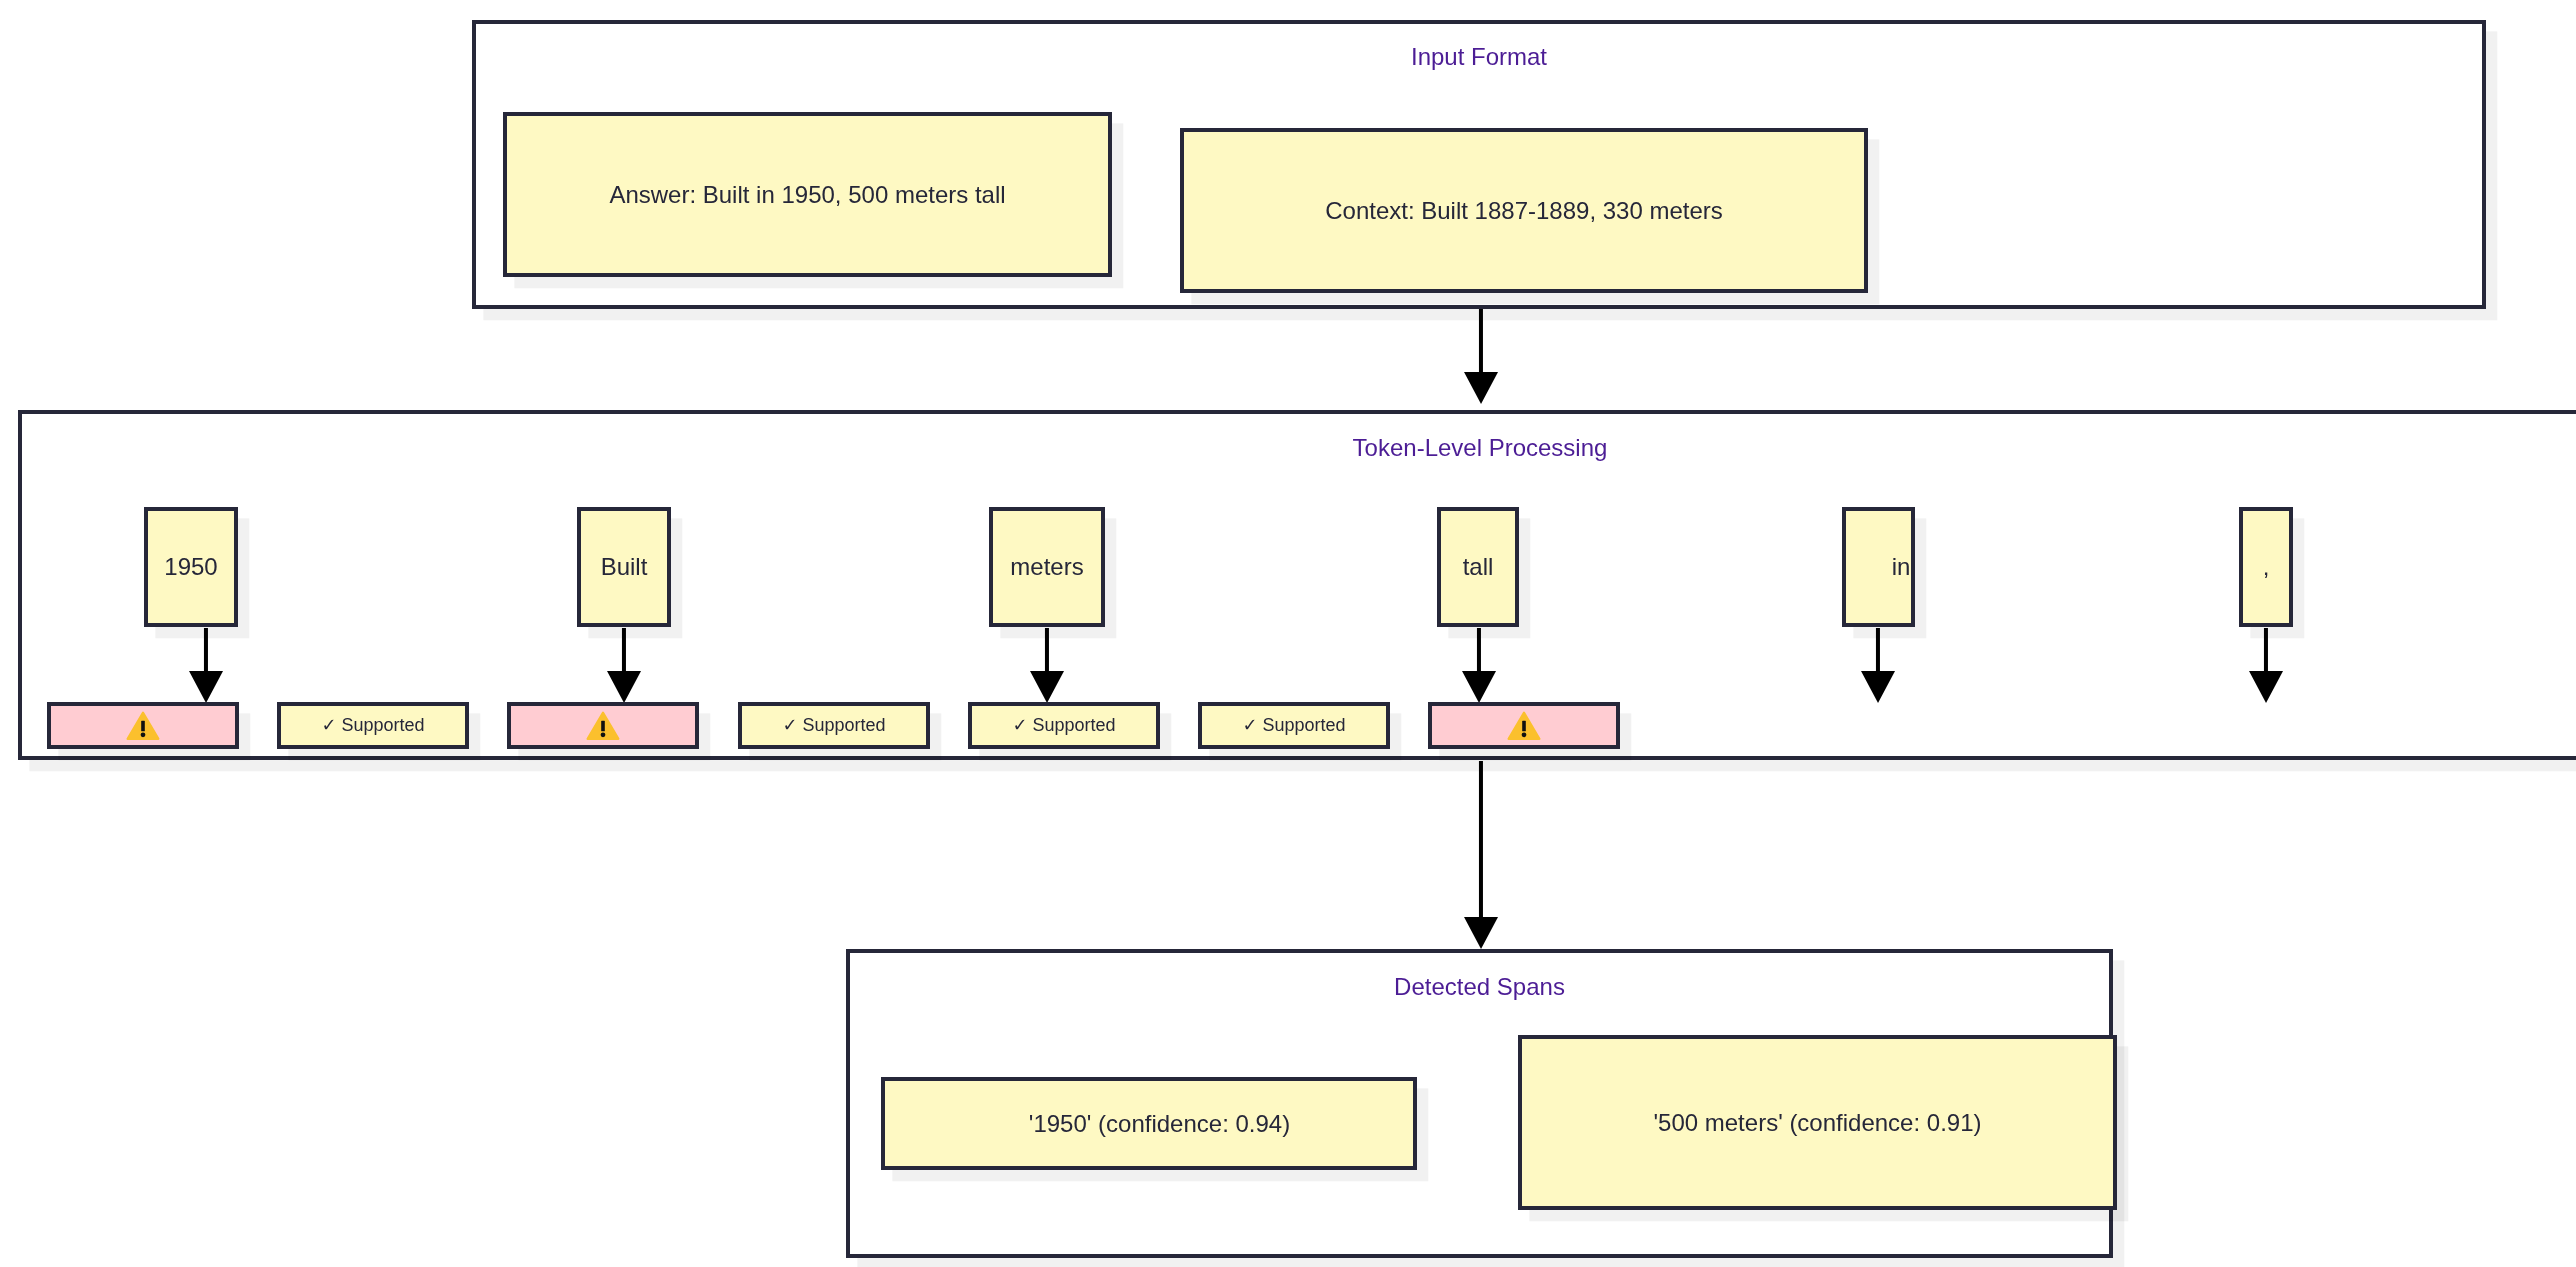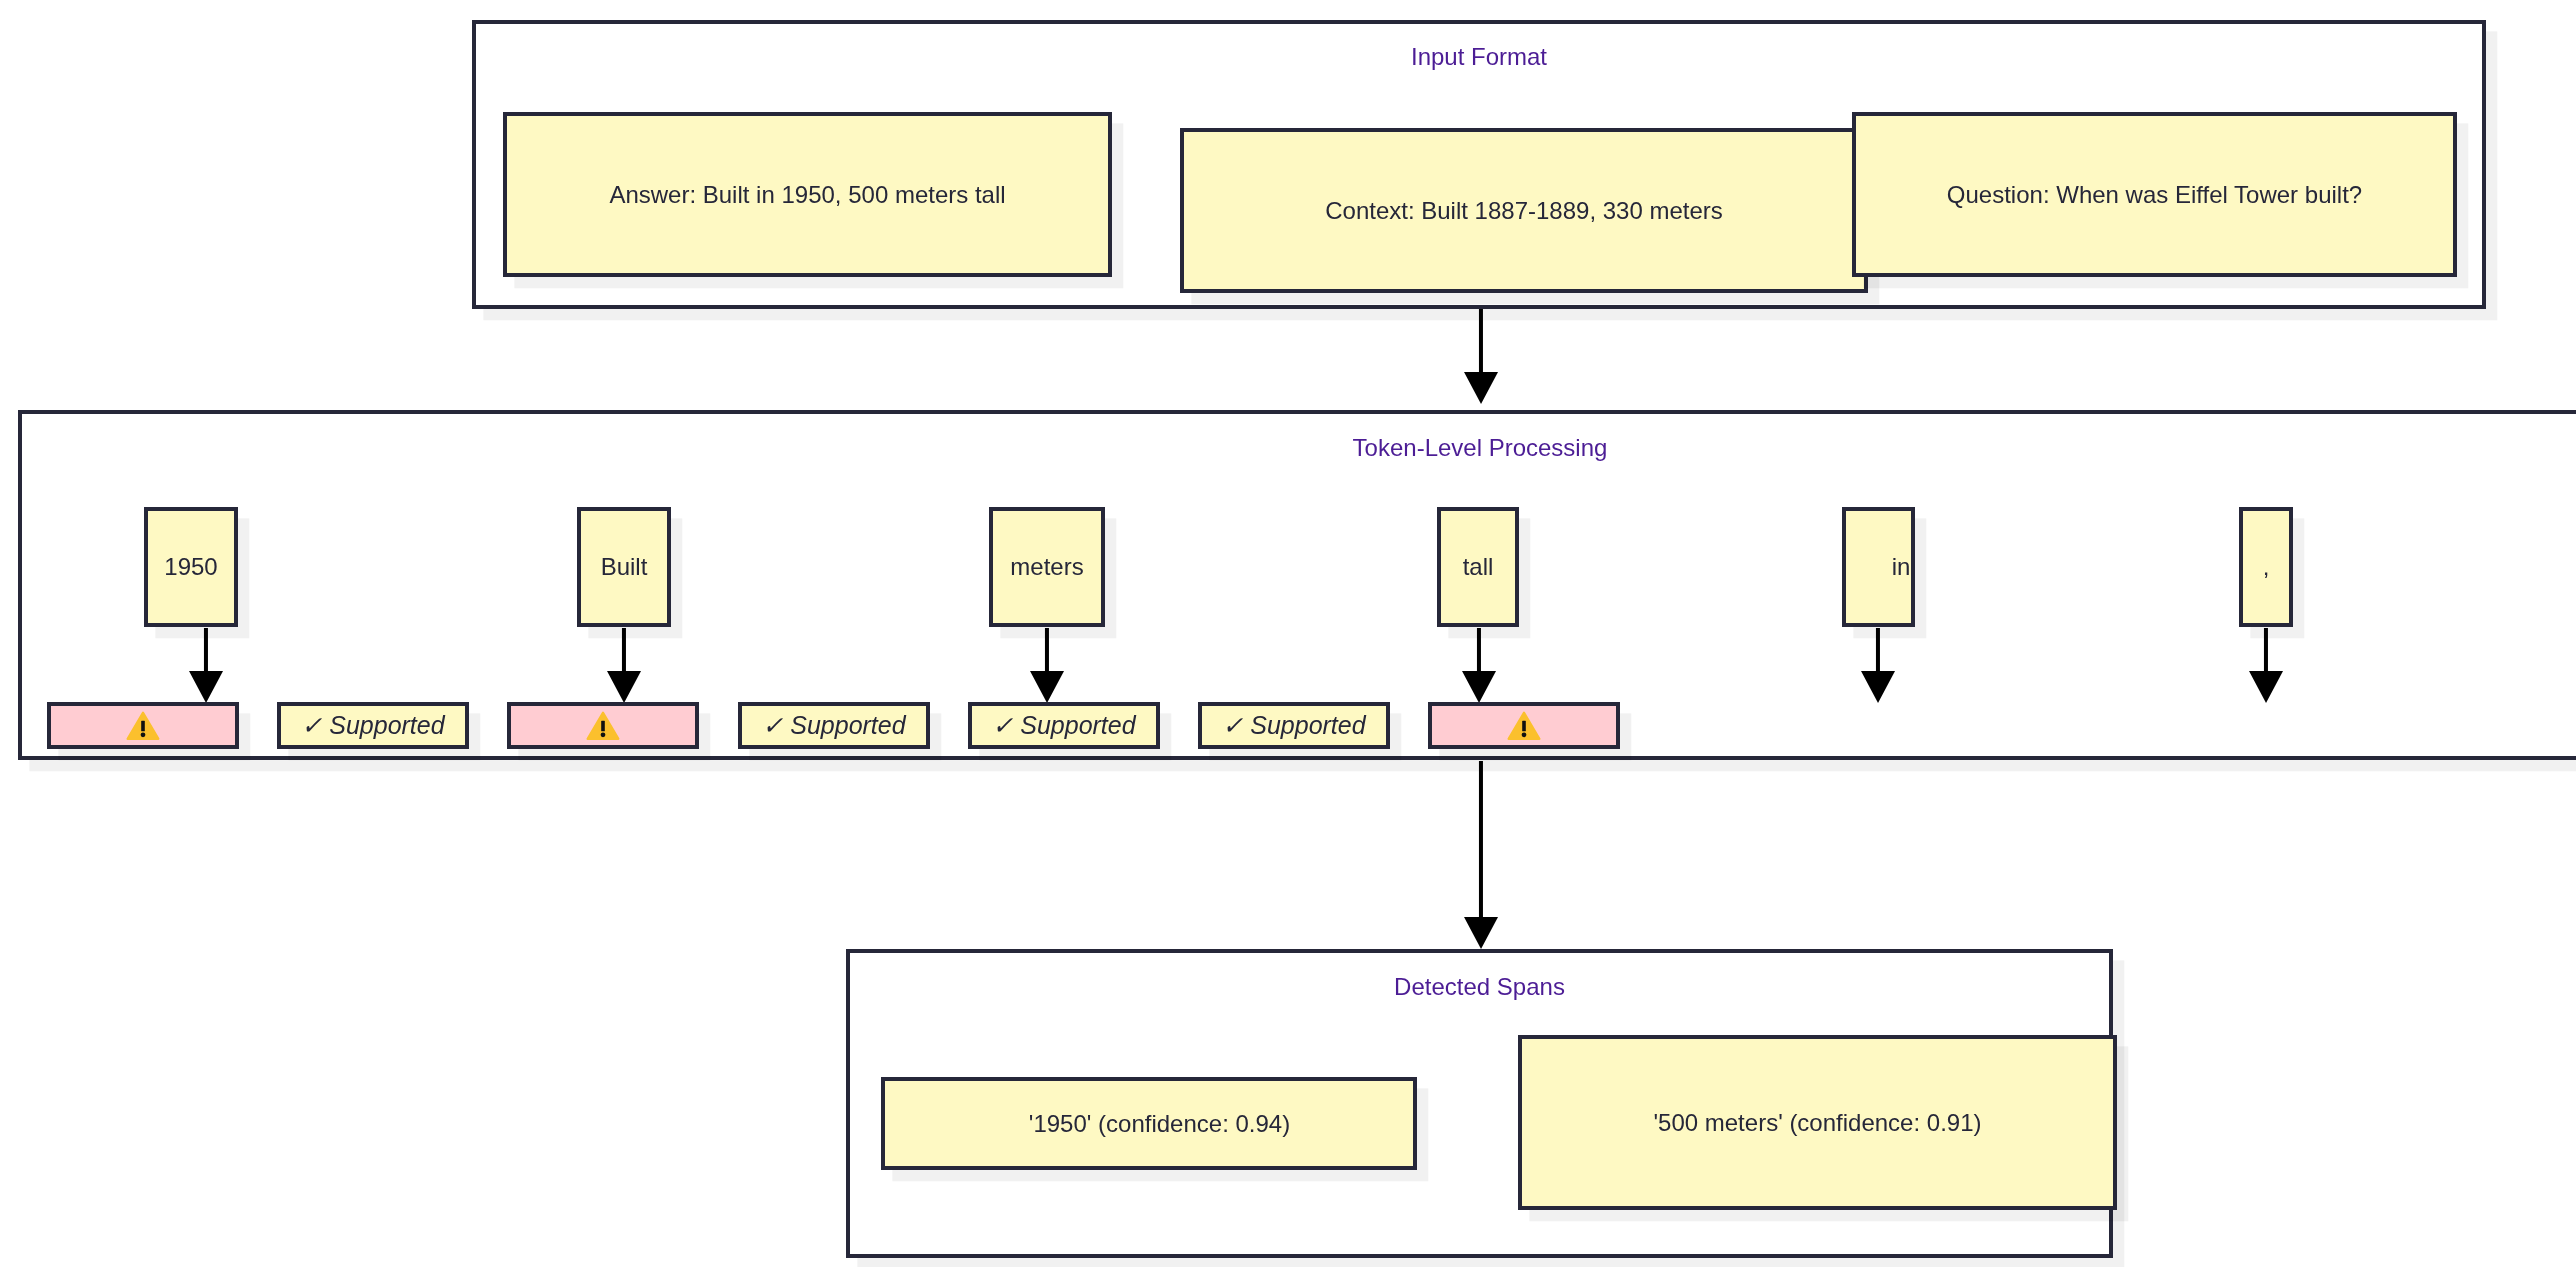--- a/index.html
+++ b/index.html
@@ -48,21 +48,21 @@
     white-space: nowrap;
   }
 
   .box-label {
     color: #262739;
     font-size: 24px;
     line-height: 1.48;
     font-family: "Liberation Sans", sans-serif;
     padding: 0 11.3px;
   }
-  .box-label.small { font-size: 25px; font-style: italic; }
+  .box-label.small { font-size: 18px; }
 
   .hallucinated {
     background: #ffccd2;
   }
 
   
   .arrow {
     position: absolute;
   }
   .arrow .shaft {
@@ -102,23 +102,20 @@
   </div>
 
   <div class="box" style="left:503px; top:112px; width:609px; height:165px;">
     <span class="box-label">Answer: Built in 1950, 500 meters tall</span>
   </div>
 
   <div class="box" style="left:1180px; top:128px; width:688px; height:165px;">
     <span class="box-label">Context: Built 1887-1889, 330 meters</span>
   </div>
 
-  <div class="box" style="left:1852px; top:112px; width:605px; height:165px;">
-    <span class="box-label">Question: When was Eiffel Tower built?</span>
-  </div>
 
   <div class="arrow" style="left:1464px; top:309px; width:34px; height:95px;">
     <div class="shaft" style="height:64px;"></div>
     <div class="head"></div>
   </div>
 
   <div class="subgraph" style="left:18px; top:410px; width:2924px; height:350px;">
     <div class="subgraph-title" style="top:19.6px;">Token-Level Processing</div>
   </div>
 

